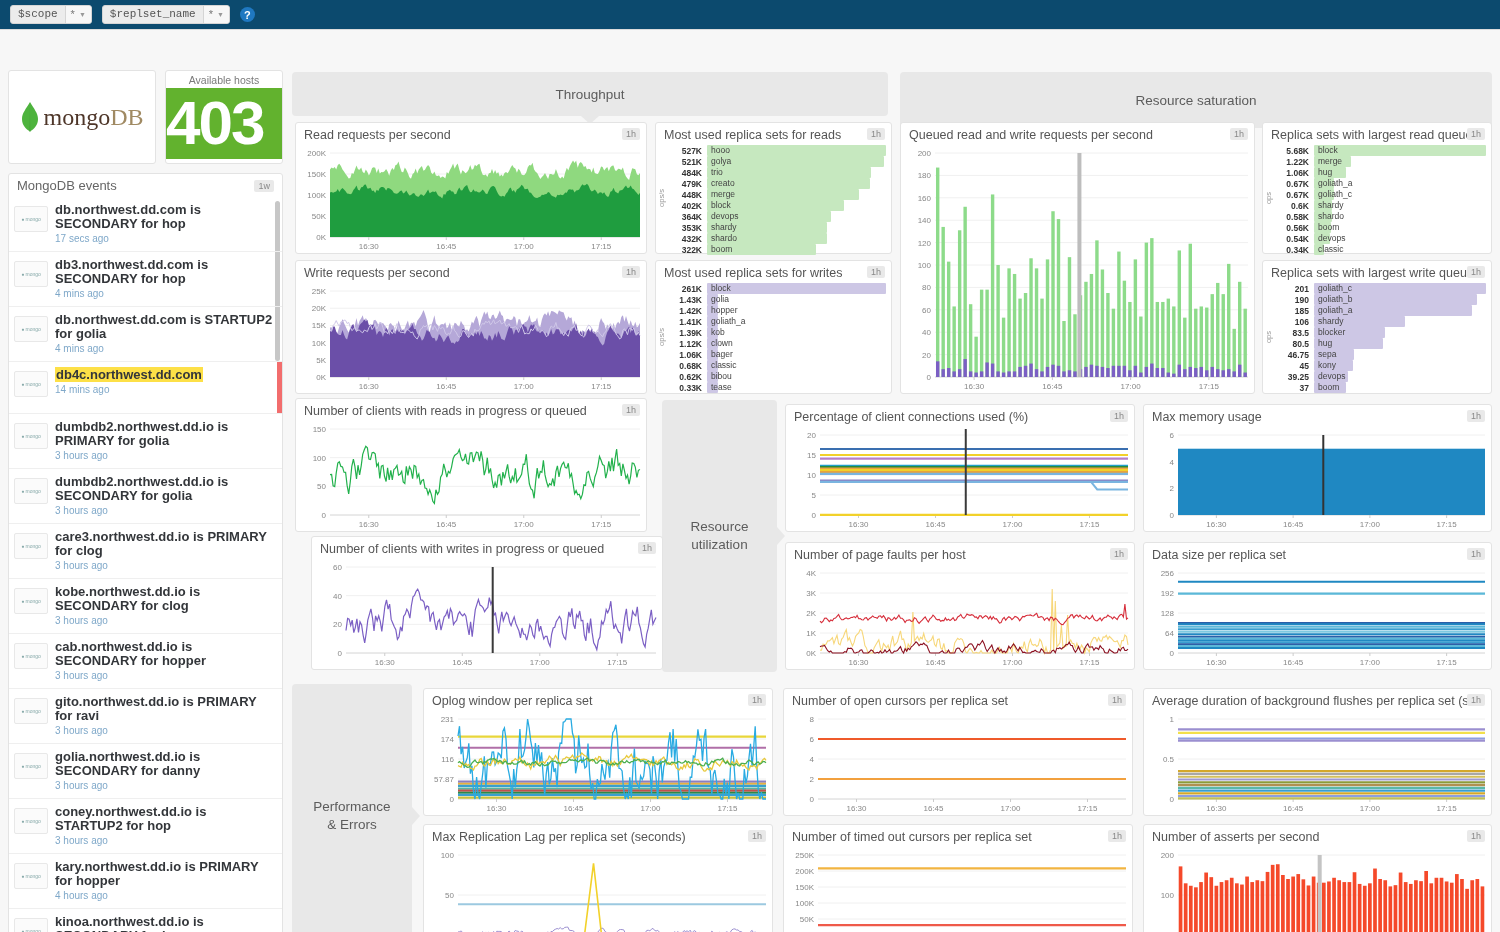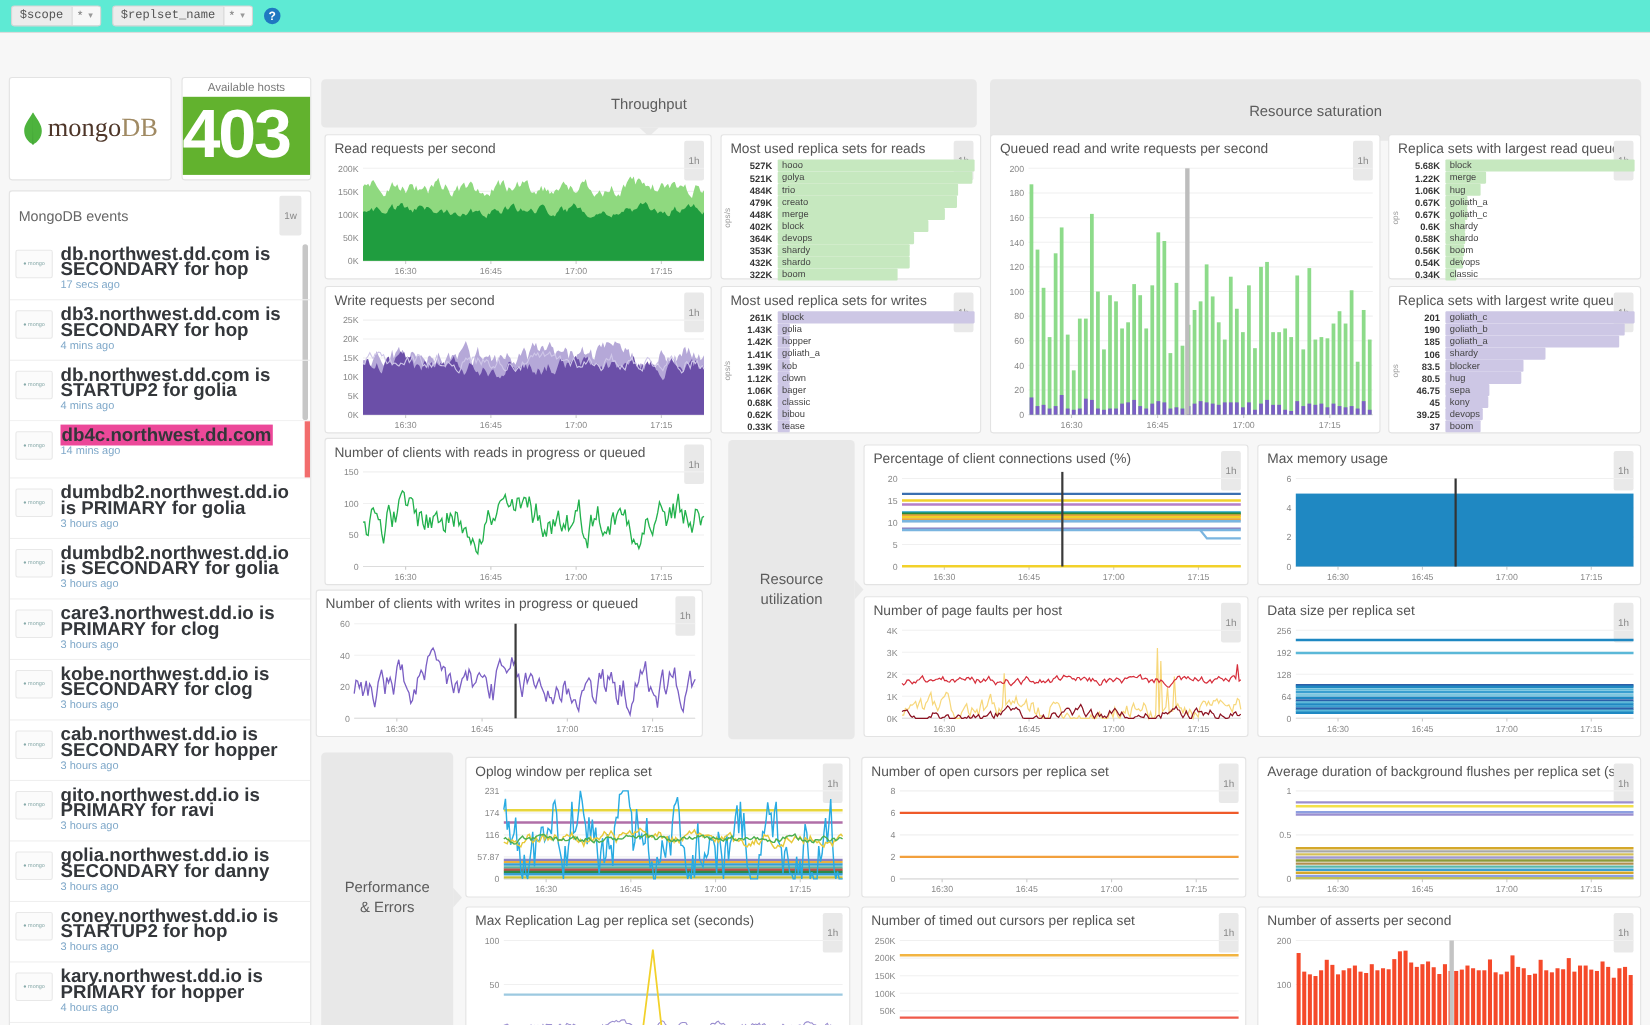--- a/index.html
+++ b/index.html
@@ -7,21 +7,21 @@
   body {
     width:1500px; height:932px;
     background:#f7f7f7;
     font-family:"Liberation Sans", sans-serif;
     font-size:12px; color:#444;
     overflow:hidden;
   }
 
   
   .topbar {
-    height:30px; background:#5eead4;
+    height:30px; background:#0c4a6e;
     border-bottom:1px solid #dcdcdc;
     display:flex; align-items:center; gap:10px;
     padding:0 10px;
   }
   .tmpl-var {
     display:flex; align-items:center;
     background:#ececec; border:1px solid #d5d5d5; border-radius:3px;
     height:19px; font-size:11px; overflow:hidden;
   }
   .tmpl-var .vname {
@@ -47,21 +47,21 @@
     position:absolute; background:#fff;
     border:1px solid #e3e3e3; border-radius:3px;
   }
   .panel-title {
     font-size:12.5px; color:#555; padding:5px 8px 2px 8px;
     white-space:nowrap; overflow:hidden; text-overflow:ellipsis;
   }
   .badge {
     position:absolute; top:5px; right:6px;
     background:#e9e9e9; color:#888; font-size:9px;
-    border-radius:2px; padding:13px 4px; line-height:10px;
+    border-radius:2px; padding:1px 4px; line-height:10px;
   }
   .plot { position:absolute; left:0; right:0; bottom:0; top:22px; }
   .plot svg { display:block; width:100%; height:100%; }
 
   
   .logo-panel {
     position:absolute; left:8px; top:40px; width:148px; height:94px;
     background:#fff; border:1px solid #e3e3e3; border-radius:3px;
     display:flex; align-items:center; justify-content:center;
   }
@@ -102,22 +102,22 @@
     content:""; position:absolute; right:0; top:0; bottom:0; width:5px;
     background:#f26d6d;
   }
   .ev-icon {
     flex:0 0 34px; height:26px; border:1px solid #e8e8e8; background:#fbfbfb;
     border-radius:2px; display:flex; align-items:center; justify-content:center;
     margin-top:3px;
   }
   .ev-icon .mini { font-size:5px; color:#8aa; }
   .ev-body { flex:1 1 auto; min-width:0; }
-  .ev-text { font-size:17px; font-weight:bold; color:#33363a; line-height:14px; }
-  .ev-text .hl { background:#ec4899; padding:0 1px; }
+  .ev-text { font-size:13px; font-weight:bold; color:#33363a; line-height:14px; }
+  .ev-text .hl { background:#fde047; padding:0 1px; }
   .ev-time { font-size:10px; color:#7fa8c9; margin-top:2px; }
   .ev-scroll {
     position:absolute; right:2px; top:4px; width:5px; height:160px;
     background:#c7c7c7; border-radius:3px;
   }
 
   
   .sec-header {
     position:absolute; background:#e8e8e8; border-radius:4px;
     display:flex; align-items:center; justify-content:center;
@@ -916,21 +916,21 @@
           <text x="150.25" y="106" text-anchor="middle" font-size="8" fill="#888" font-family="&quot;Liberation Sans&quot;, sans-serif">16:45</text>
           <line x1="227.75" y1="94" x2="227.75" y2="97" stroke="#ccc" stroke-width="1"></line>
           <text x="227.75" y="106" text-anchor="middle" font-size="8" fill="#888" font-family="&quot;Liberation Sans&quot;, sans-serif">17:00</text>
           <line x1="305.25" y1="94" x2="305.25" y2="97" stroke="#ccc" stroke-width="1"></line>
           <text x="305.25" y="106" text-anchor="middle" font-size="8" fill="#888" font-family="&quot;Liberation Sans&quot;, sans-serif">17:15</text>
           <path d="M 34.0 53.7 L 35.6 53.5 L 37.1 64.9 L 38.7 65.7 L 40.2 52.1 L 41.8 42.1 L 43.3 40.8 L 44.9 45.4 L 46.5 45.9 L 48.0 51.3 L 49.6 51.4 L 51.1 64.4 L 52.7 72.9 L 54.3 60.8 L 55.8 45.3 L 57.4 38.1 L 58.9 45.4 L 60.5 58.0 L 62.0 44.2 L 63.6 53.8 L 65.2 44.8 L 66.7 33.4 L 68.3 28.8 L 69.8 25.3 L 71.4 26.8 L 72.9 38.1 L 74.5 38.6 L 76.1 31.7 L 77.6 31.5 L 79.2 32.9 L 80.7 45.1 L 82.3 42.4 L 83.8 57.4 L 85.4 45.1 L 87.0 44.3 L 88.5 55.3 L 90.1 60.5 L 91.6 46.9 L 93.2 59.0 L 94.8 49.3 L 96.3 58.9 L 97.9 48.5 L 99.4 47.1 L 101.0 44.4 L 102.5 54.0 L 104.1 53.2 L 105.7 50.3 L 107.2 60.9 L 108.8 62.5 L 110.3 45.4 L 111.9 54.3 L 113.4 45.7 L 115.0 48.6 L 116.6 57.7 L 118.1 44.4 L 119.7 45.3 L 121.2 56.6 L 122.8 53.1 L 124.4 63.6 L 125.9 59.4 L 127.5 58.6 L 129.0 67.1 L 130.6 67.5 L 132.1 73.4 L 133.7 68.8 L 135.3 73.4 L 136.8 80.3 L 138.4 82.4 L 139.9 68.8 L 141.5 73.3 L 143.0 70.7 L 144.6 56.2 L 146.2 53.4 L 147.7 42.9 L 149.3 49.0 L 150.8 56.1 L 152.4 50.4 L 153.9 52.1 L 155.5 46.3 L 157.1 37.8 L 158.6 34.5 L 160.2 33.2 L 161.7 32.2 L 163.3 28.7 L 164.9 36.0 L 166.4 39.6 L 168.0 38.6 L 169.5 32.8 L 171.1 42.4 L 172.6 43.1 L 174.2 32.0 L 175.8 31.7 L 177.3 41.0 L 178.9 35.5 L 180.4 31.1 L 182.0 31.8 L 183.5 40.2 L 185.1 30.4 L 186.7 38.9 L 188.2 54.2 L 189.8 48.1 L 191.3 36.7 L 192.9 52.4 L 194.5 47.4 L 196.0 58.5 L 197.6 67.0 L 199.1 61.4 L 200.7 66.7 L 202.2 54.6 L 203.8 53.4 L 205.4 64.4 L 206.9 51.1 L 208.5 57.4 L 210.0 50.5 L 211.6 43.3 L 213.1 55.2 L 214.7 62.1 L 216.3 55.6 L 217.8 59.4 L 219.4 47.3 L 220.9 61.2 L 222.5 58.6 L 224.1 56.1 L 225.6 53.3 L 227.2 43.2 L 228.7 43.4 L 230.3 33.2 L 231.8 49.8 L 233.4 63.0 L 235.0 68.0 L 236.5 69.2 L 238.1 77.3 L 239.6 61.1 L 241.2 47.0 L 242.7 57.4 L 244.3 50.5 L 245.9 51.3 L 247.4 39.4 L 249.0 53.9 L 250.5 60.5 L 252.1 65.7 L 253.6 62.7 L 255.2 63.9 L 256.8 57.5 L 258.3 65.1 L 259.9 50.5 L 261.4 44.8 L 263.0 55.9 L 264.6 47.4 L 266.1 43.3 L 267.7 41.2 L 269.2 46.6 L 270.8 47.1 L 272.3 42.2 L 273.9 56.1 L 275.5 52.8 L 277.0 62.1 L 278.6 72.7 L 280.1 69.5 L 281.7 73.7 L 283.2 73.2 L 284.8 77.7 L 286.4 73.4 L 287.9 63.7 L 289.5 64.3 L 291.0 51.5 L 292.6 50.4 L 294.2 57.4 L 295.7 61.6 L 297.3 65.5 L 298.8 56.2 L 300.4 51.7 L 301.9 45.1 L 303.5 35.4 L 305.1 39.3 L 306.6 43.5 L 308.2 44.5 L 309.7 57.1 L 311.3 50.7 L 312.8 40.3 L 314.4 50.1 L 316.0 36.9 L 317.5 50.2 L 319.1 37.8 L 320.6 28.0 L 322.2 44.3 L 323.7 42.5 L 325.3 54.8 L 326.9 42.8 L 328.4 49.3 L 330.0 57.4 L 331.5 54.1 L 333.1 63.2 L 334.7 54.8 L 336.2 42.0 L 337.8 42.5 L 339.3 46.1 L 340.9 56.5 L 342.4 49.3 L 344.0 48.4" fill="none" stroke="#22b14c" stroke-width="1.2"></path>
         </svg>
       </div>
   </div>
 
-  <div class="panel" style="left:287px; top:506px; width:352px; height:134px;">
+  <div class="panel" style="left:311px; top:506px; width:352px; height:134px;">
     <div class="panel-title">Number of clients with writes in progress or queued</div>
     <div class="badge">1h</div>
     <div class="plot">
         <svg viewBox="0 0 350 110" preserveAspectRatio="none">
           <line x1="34" y1="94" x2="344" y2="94" stroke="#f0f0f0" stroke-width="1"></line>
           <text x="30" y="97" text-anchor="end" font-size="8" fill="#888" font-family="&quot;Liberation Sans&quot;, sans-serif">0</text>
           <line x1="34" y1="65.33333333333334" x2="344" y2="65.33333333333334" stroke="#f0f0f0" stroke-width="1"></line>
           <text x="30" y="68.33333333333334" text-anchor="end" font-size="8" fill="#888" font-family="&quot;Liberation Sans&quot;, sans-serif">20</text>
           <line x1="34" y1="36.66666666666667" x2="344" y2="36.66666666666667" stroke="#f0f0f0" stroke-width="1"></line>
           <text x="30" y="39.66666666666667" text-anchor="end" font-size="8" fill="#888" font-family="&quot;Liberation Sans&quot;, sans-serif">40</text>

